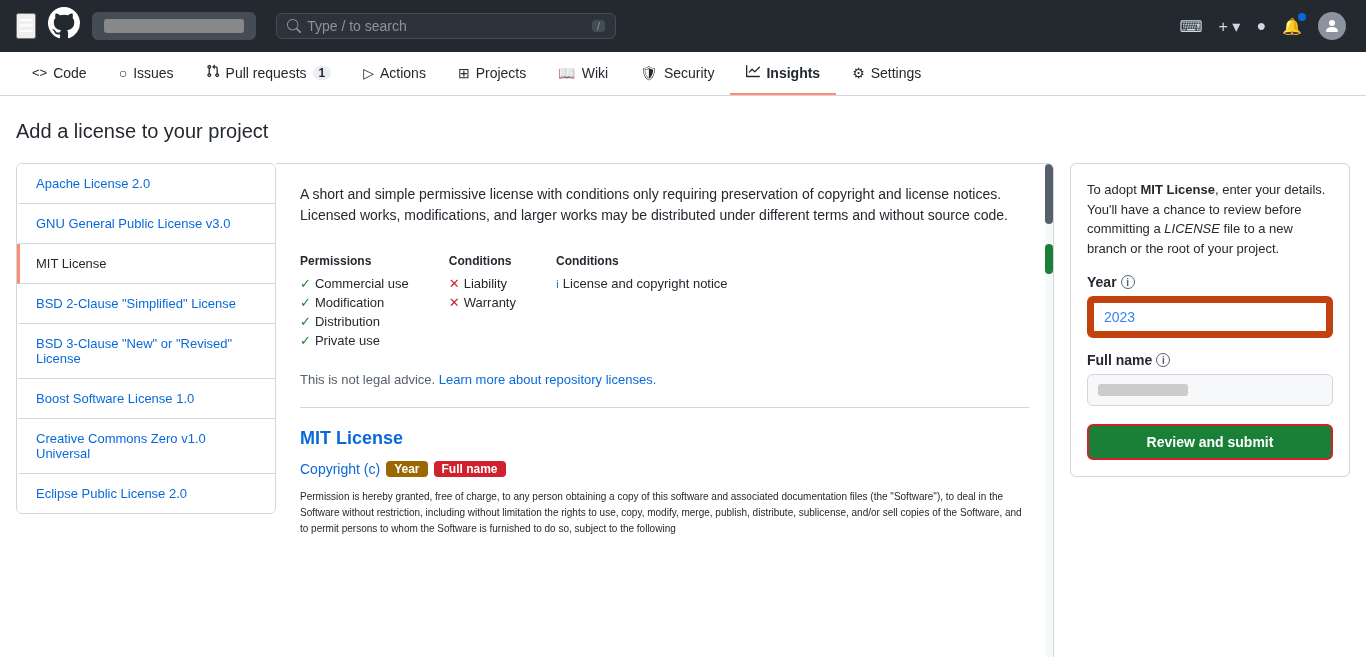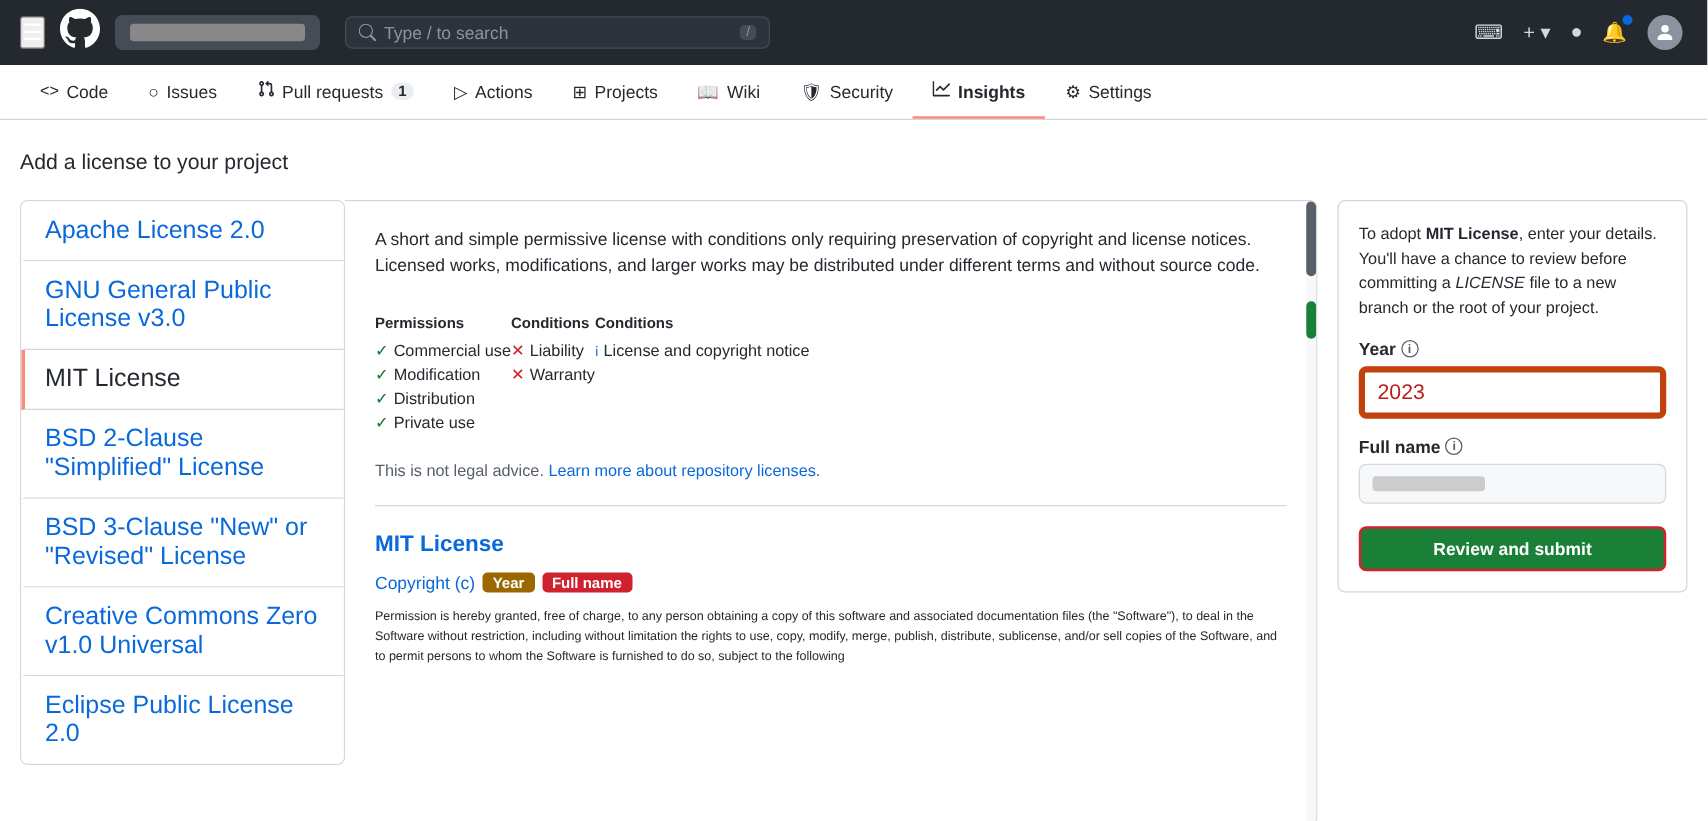--- a/index.html
+++ b/index.html
@@ -29,42 +29,42 @@
       display: flex; align-items: center; border-bottom: 1px solid #d0d7de; padding: 0 16px; background: #fff; gap: 0;
     }
     .repo-nav-item {
       display: flex; align-items: center; gap: 6px; padding: 12px 16px; font-size: 14px; color: #24292f; text-decoration: none; cursor: pointer; border-bottom: 2px solid transparent; white-space: nowrap;
     }
     .repo-nav-item.active { border-bottom-color: #fd8c73; font-weight: 600; }
     .nav-badge { background: #eaeef2; border-radius: 20px; padding: 0 6px; font-size: 12px; font-weight: 600; }
 
     
     .page-content { padding: 24px 16px 0 16px; }
-    .page-title { font-size: 17px; font-weight: 400; margin-bottom: 20px; color: #24292f; }
+    .page-title { font-size: 20px; font-weight: 400; margin-bottom: 20px; color: #24292f; }
 
     
     .main-layout { display: flex; gap: 0; align-items: flex-start; }
 
     
     .license-list {
       width: 260px; min-width: 260px; border: 1px solid #d0d7de; border-radius: 6px; overflow: hidden; background: #fff;
     }
     .license-item {
-      padding: 12px 16px; font-size: 20px; color: #0969da; cursor: pointer; border-bottom: 1px solid #d0d7de; border-left: 3px solid transparent; background: #fff;
+      padding: 12px 16px; font-size: 13px; color: #0969da; cursor: pointer; border-bottom: 1px solid #d0d7de; border-left: 3px solid transparent; background: #fff;
     }
     .license-item:last-child { border-bottom: none; }
     .license-item.active { color: #24292f; border-left-color: #fd8c73; background: #fff; font-weight: 400; }
 
     
     .license-detail {
       flex: 1; border: 1px solid #d0d7de; border-left: none; border-radius: 0 6px 6px 0; min-height: 500px; background: #fff; overflow: hidden; position: relative;
     }
     .license-detail-inner { padding: 20px 24px; overflow-y: auto; max-height: 500px; }
     .license-description { font-size: 14px; color: #24292f; line-height: 1.5; margin-bottom: 20px; }
-    .license-attrs { display: flex; margin-bottom: 20px; margin-top: 28px; }
+    .license-attrs { display: flex; gap: 40px; margin-bottom: 20px; margin-top: 28px; }
     .license-attr-group h3 { font-size: 12px; font-weight: 600; color: #24292f; margin-bottom: 8px; }
     .license-attr-item { font-size: 13px; color: #24292f; margin-bottom: 4px; display: flex; align-items: center; gap: 4px; }
     .attr-check { color: #1a7f37; }
     .attr-cross { color: #cf222e; }
     .attr-info { color: #0969da; font-size: 11px; }
     .legal-notice { font-size: 13px; color: #57606a; margin-bottom: 20px; }
     .legal-notice a { color: #0969da; text-decoration: none; }
     .license-divider { border: none; border-top: 1px solid #d0d7de; margin: 20px 0; }
     .license-body-title { font-size: 18px; color: #0969da; margin-bottom: 12px; }
     .copyright-line { font-size: 14px; color: #0969da; margin-bottom: 12px; display: flex; align-items: center; gap: 6px; flex-wrap: wrap; }
@@ -85,21 +85,21 @@
 
     
     .right-panel {
       width: 280px; min-width: 280px; margin-left: 16px; border: 1px solid #d0d7de; border-radius: 6px; padding: 16px; background: #fff; font-size: 14px;
     }
     .right-panel-desc { font-size: 13px; color: #24292f; line-height: 1.5; margin-bottom: 16px; }
     .right-panel-desc em { font-style: italic; }
     .form-group { margin-bottom: 14px; }
     .form-label { font-size: 14px; font-weight: 600; display: flex; align-items: center; gap: 4px; margin-bottom: 6px; }
     .form-label .info-icon { color: #57606a; font-size: 12px; border: 1px solid #57606a; border-radius: 50%; width: 14px; height: 14px; display: inline-flex; align-items: center; justify-content: center; font-style: normal; font-size: 10px; }
-    .form-input { width: 100%; border: 5px solid #c2410c; border-radius: 6px; padding: 6px 10px; font-size: 17px; color: #b91c1c; background: #fff; }
+    .form-input { width: 100%; border: 7px solid #c2410c; border-radius: 6px; padding: 6px 10px; font-size: 14px; color: #3b82f6; background: #fff; }
     .form-input-blurred { width: 100%; border: 1px solid #d0d7de; border-radius: 6px; padding: 6px 10px; font-size: 14px; background: #f6f8fa; height: 32px; }
     .review-btn {
       width: 100%; background: #1a7f37; color: #fff; border: 2px solid #cf222e; border-radius: 6px; padding: 8px 16px; font-size: 14px; font-weight: 600; cursor: pointer; margin-top: 4px;
     }
   </style>
 </head>
 <body>
 
 <header class="header">
   <button class="header-hamburger">☰</button>
@@ -188,20 +188,21 @@
   <h2 class="page-title">Add a license to your project</h2>
 
   <div class="main-layout">
 
     <div class="license-list">
       <div class="license-item">Apache License 2.0</div>
       <div class="license-item">GNU General Public License v3.0</div>
       <div class="license-item active">MIT License</div>
       <div class="license-item">BSD 2-Clause "Simplified" License</div>
       <div class="license-item">BSD 3-Clause "New" or "Revised" License</div>
+      <div class="license-item">Boost Software License 1.0</div>
       <div class="license-item">Creative Commons Zero v1.0 Universal</div>
       <div class="license-item">Eclipse Public License 2.0</div>
     </div>
 
     <div class="license-detail">
       <div class="license-detail-inner">
         <p class="license-description">A short and simple permissive license with conditions only requiring preservation of copyright and license notices. Licensed works, modifications, and larger works may be distributed under different terms and without source code.</p>
 
         <div class="license-attrs">
           <div class="license-attr-group">

